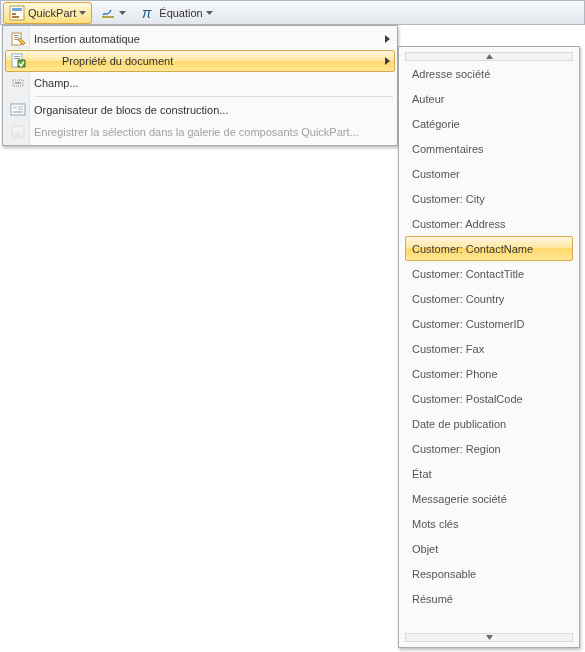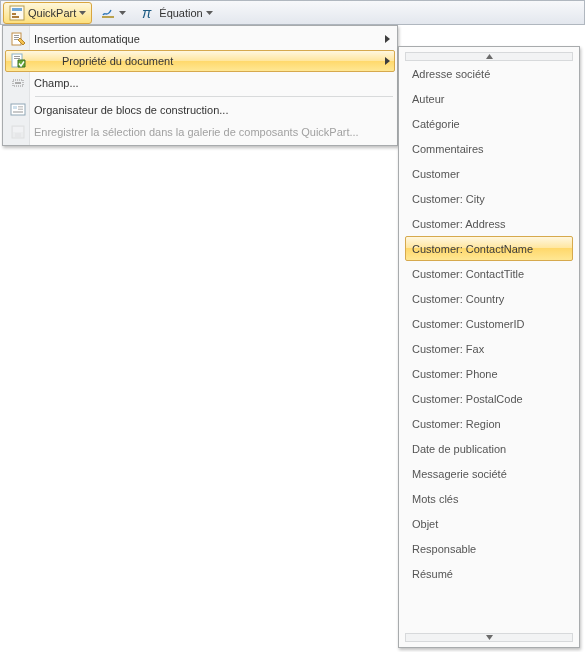--- a/index.html
+++ b/index.html
@@ -314,24 +314,27 @@
       <div class="sub-item">
         <span>Customer: Fax</span>
       </div>
       <div class="sub-item">
         <span>Customer: Phone</span>
       </div>
       <div class="sub-item">
         <span>Customer: PostalCode</span>
       </div>
       <div class="sub-item">
+        <span>Date de publication</span>
+      </div>
+      <div class="sub-item">
         <span>Customer: Region</span>
       </div>
       <div class="sub-item">
-        <span>Date de publication</span>
+        <span>État</span>
       </div>
       <div class="sub-item">
         <span>Messagerie société</span>
       </div>
       <div class="sub-item">
         <span>Mots clés</span>
       </div>
       <div class="sub-item">
         <span>Objet</span>
       </div>

